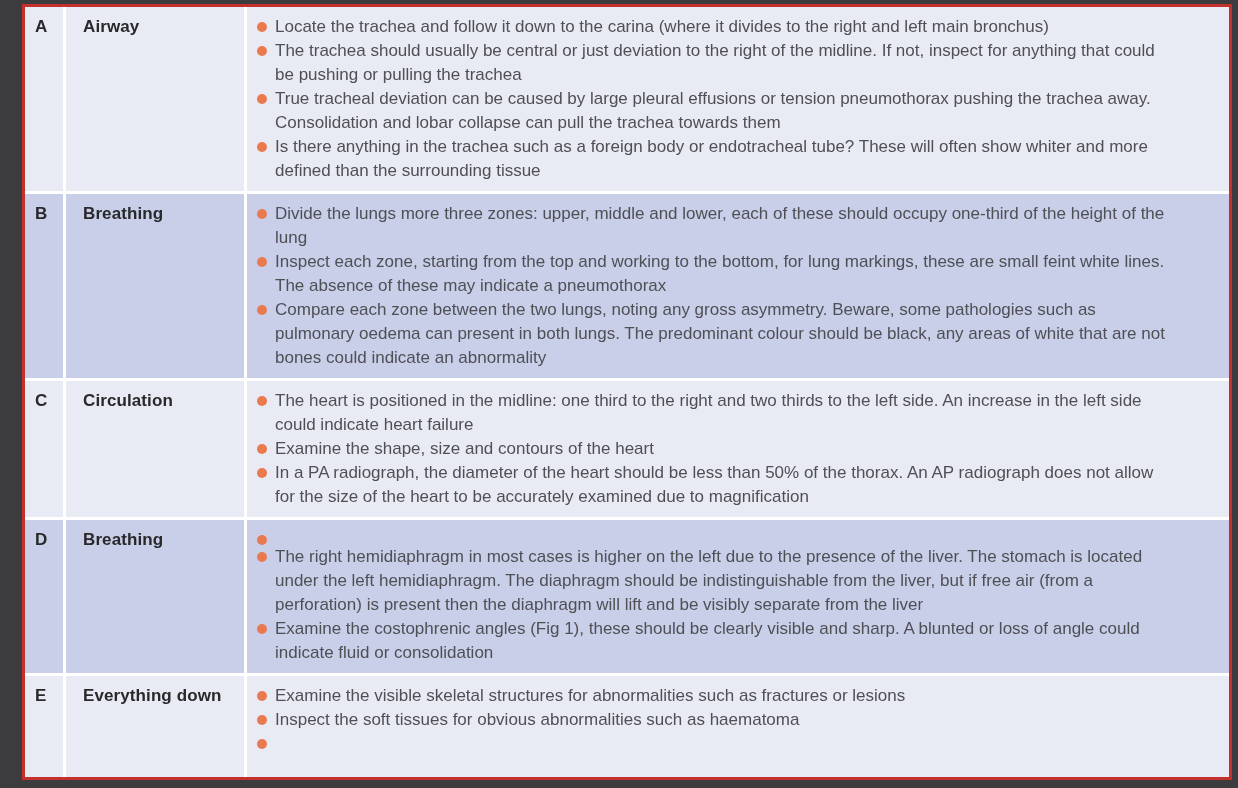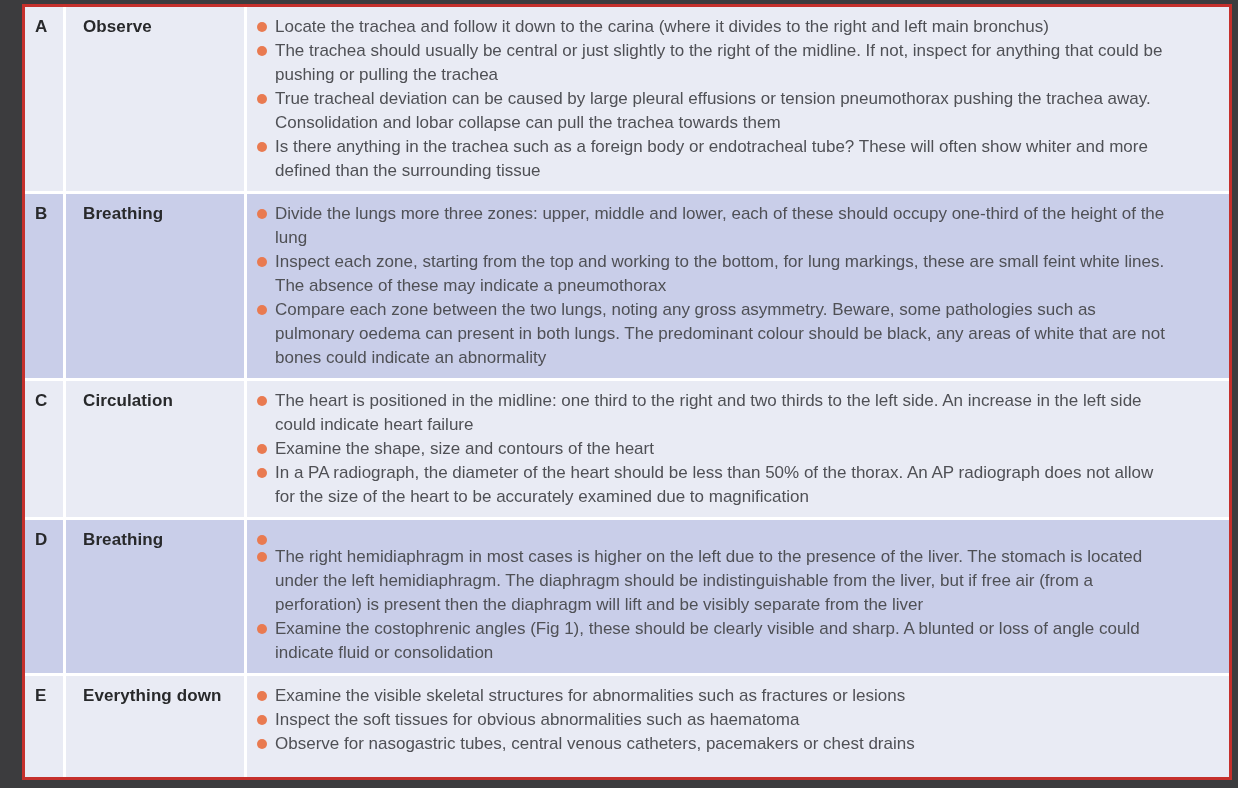--- a/index.html
+++ b/index.html
@@ -84,31 +84,31 @@
 </style>
 </head>
 <body>
 
 <div class="table-frame" id="tableRoot">
   <section class="row light">
     <div class="cell letter-cell">
       <span class="letter">A</span>
     </div>
     <div class="cell keyword-cell">
-      <span class="keyword">Observe</span>
+      <span class="keyword">Airway</span>
     </div>
     <div class="cell bullets-cell">
       <ul class="bullet-list">
           <li class="bullet-item">
             <span class="dot"></span>
             <span class="bullet-text">Locate the trachea and follow it down to the carina (where it divides to the right and left main bronchus)</span>
           </li>
           <li class="bullet-item">
             <span class="dot"></span>
-            <span class="bullet-text">The trachea should usually be central or just slightly to the right of the midline. If not, inspect for anything that could be pushing or pulling the trachea</span>
+            <span class="bullet-text">The trachea should usually be central or just deviation to the right of the midline. If not, inspect for anything that could be pushing or pulling the trachea</span>
           </li>
           <li class="bullet-item">
             <span class="dot"></span>
             <span class="bullet-text">True tracheal deviation can be caused by large pleural effusions or tension pneumothorax pushing the trachea away. Consolidation and lobar collapse can pull the trachea towards them</span>
           </li>
           <li class="bullet-item">
             <span class="dot"></span>
             <span class="bullet-text">Is there anything in the trachea such as a foreign body or endotracheal tube? These will often show whiter and more defined than the surrounding tissue</span>
           </li>
         </ul>
@@ -201,18 +201,17 @@
           <li class="bullet-item">
             <span class="dot"></span>
             <span class="bullet-text">Examine the visible skeletal structures for abnormalities such as fractures or lesions</span>
           </li>
           <li class="bullet-item">
             <span class="dot"></span>
             <span class="bullet-text">Inspect the soft tissues for obvious abnormalities such as haematoma</span>
           </li>
           <li class="bullet-item">
             <span class="dot"></span>
-            <span class="bullet-text">Observe for nasogastric tubes, central venous catheters, pacemakers or chest drains</span>
           </li>
         </ul>
     </div>
   </section>
 </div>
 
 </body></html>

